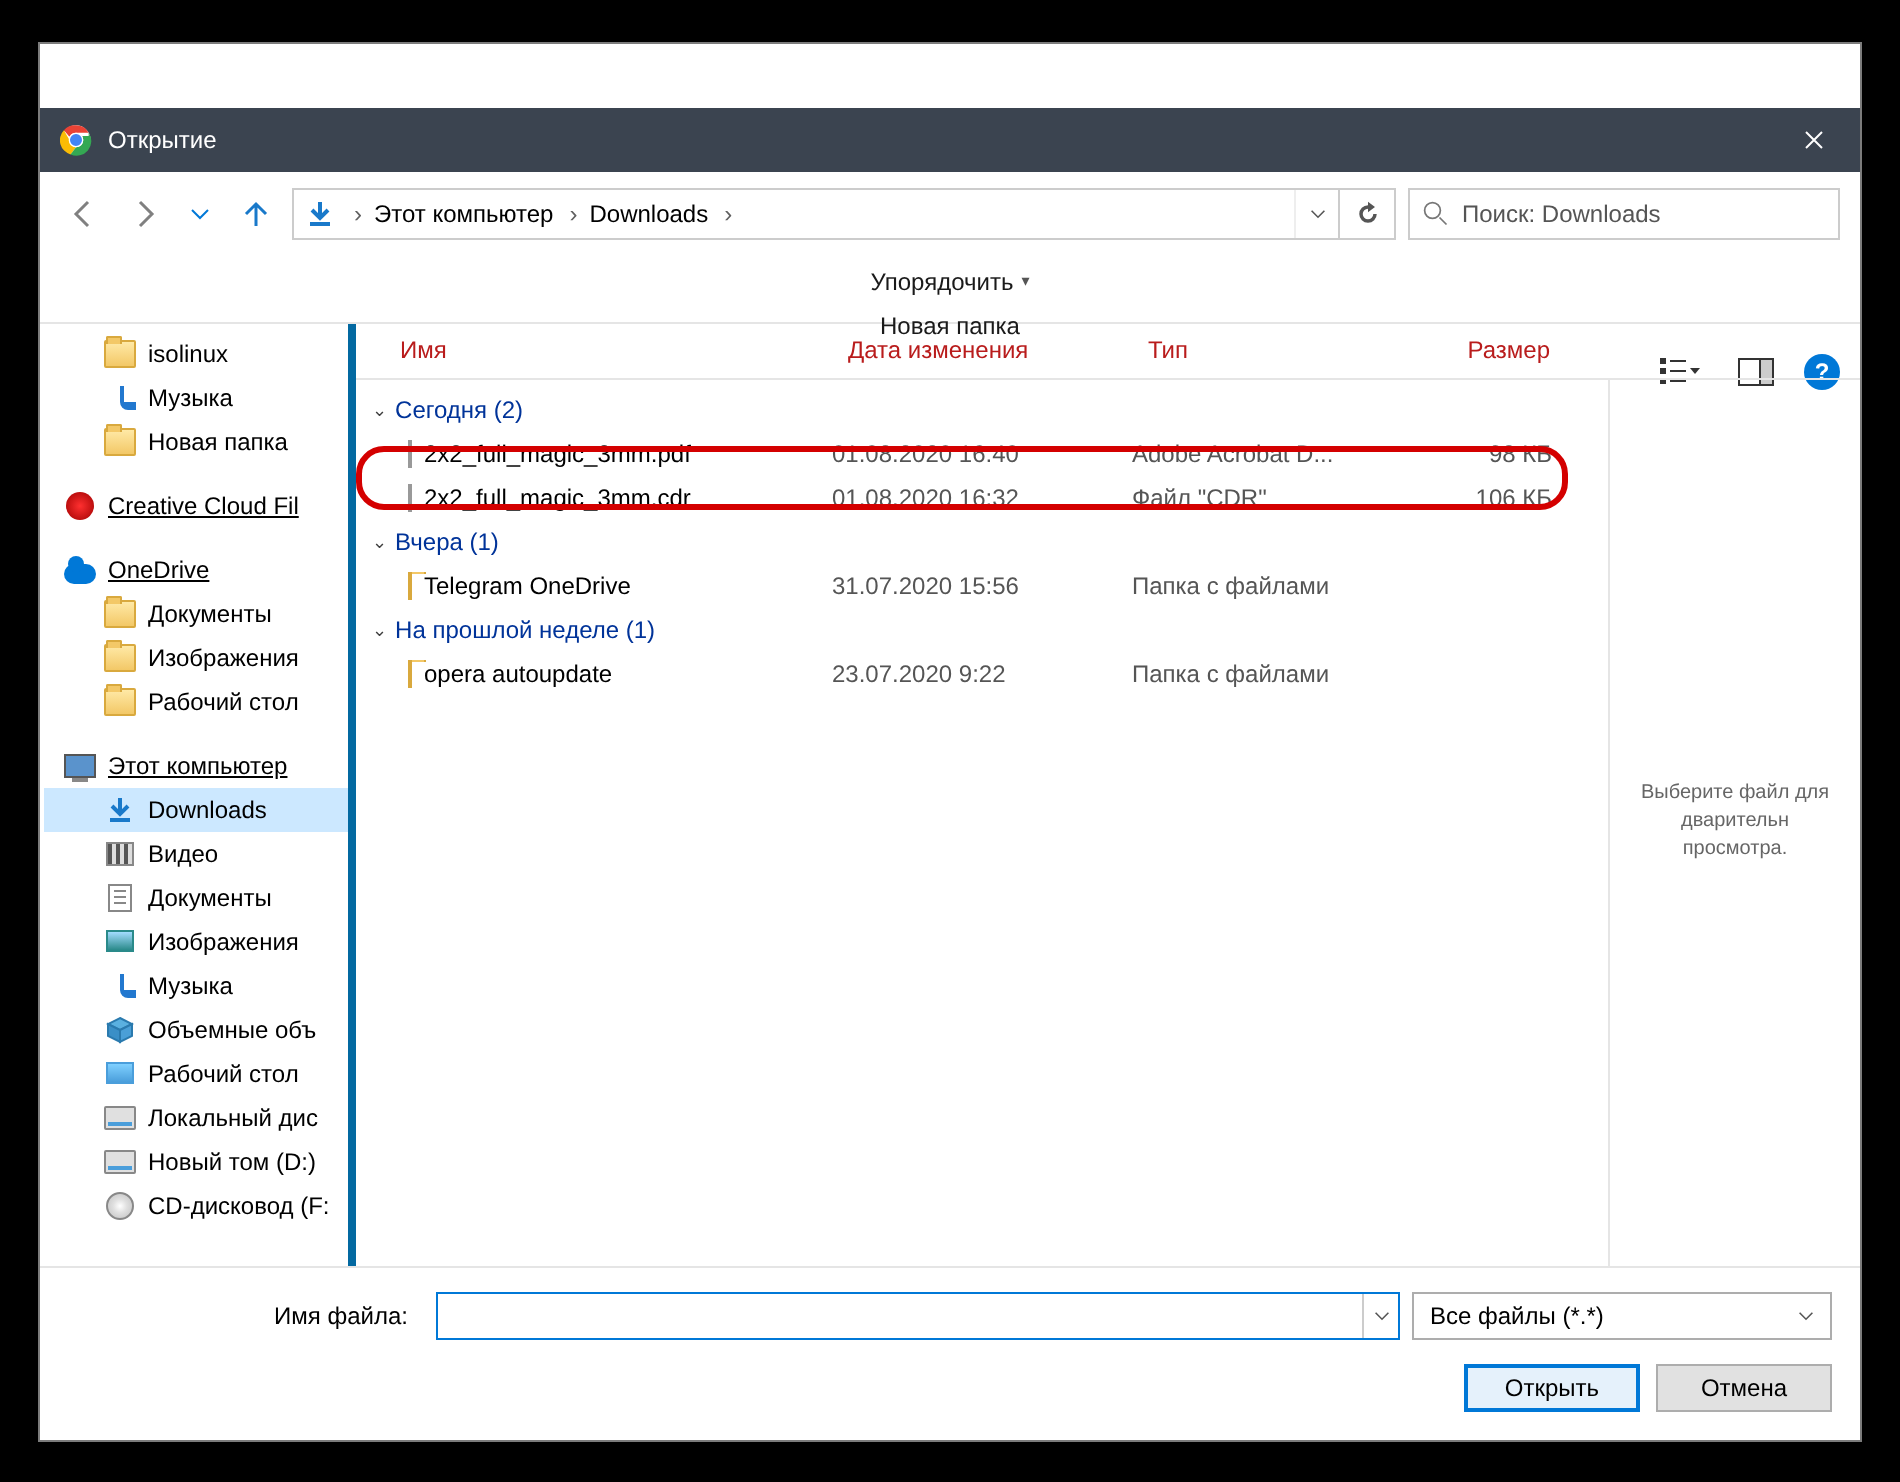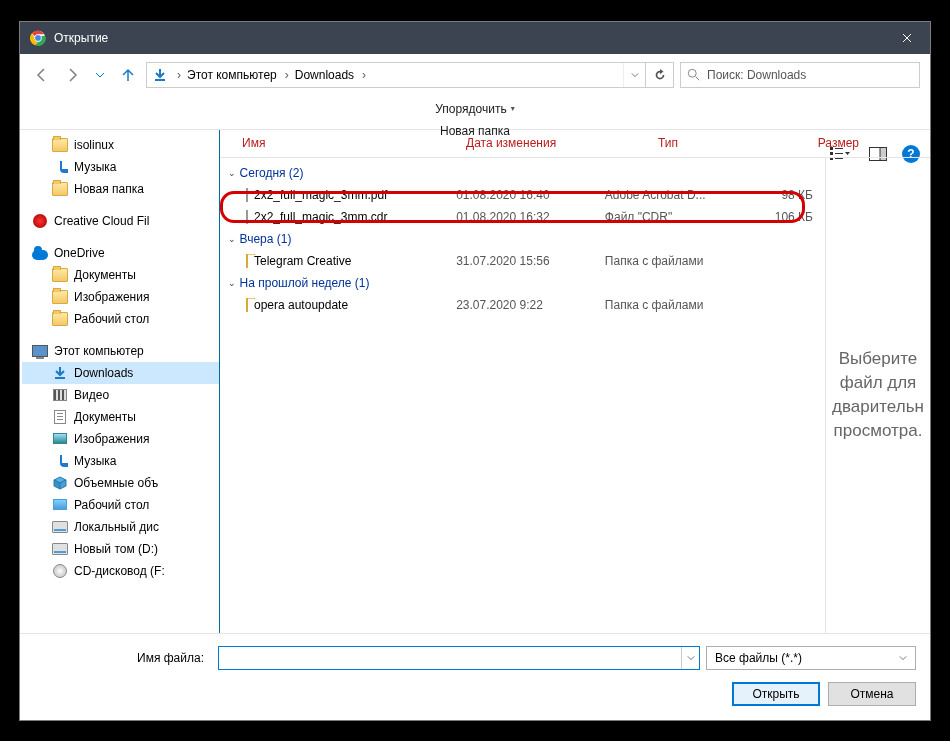--- a/index.html
+++ b/index.html
@@ -1,74 +1,74 @@
 <!DOCTYPE html>
 <html><head>
 <meta charset="utf-8">
 <style>
   * { box-sizing: border-box; font-family: "Segoe UI", Tahoma, sans-serif; }
   body { margin:0; background:#000; display:flex; align-items:center; justify-content:center; height:741px; width:950px; }
   .shell { width:912px; height:700px; background:#fff; border:1px solid #7c7c7c; box-shadow:0 0 10px rgba(0,0,0,.5); display:flex; flex-direction:column; }
-  .titlebar { background:#3b4450; color:#fff; height:32px; display:flex; align-items:center; font-size:12px; }
+  .titlebar { background:#3b4450; color:#fff; height:32px; display:flex; align-items:center; font-size:12px;margin-top:32px; }
   .chrome-svg { width:16px; height:16px; margin:0 8px 0 10px; }
   .titlebar .title { flex:1; }
   .titlebar .close { width:46px; height:32px; display:flex; align-items:center; justify-content:center; }
   .close svg { width:10px; height:10px; }
 
   .navbar { display:flex; align-items:center; padding:8px 10px; gap:6px; }
   .nav-arrow { width:24px; height:24px; display:flex; align-items:center; justify-content:center; color:#808080; border-radius:2px; }
   .nav-arrow.active { color:#1979ca; }
   .nav-arrow svg { width:16px; height:16px; }
   .arrow-down { width:20px; height:24px; display:flex; align-items:center; justify-content:center; color:#0078d7; }
   .arrow-down svg { width:10px; height:10px; }
   .addr { flex:1; border:1px solid #cccccc; height:26px; display:flex; align-items:center; font-size:12px; }
   .addr .icon { width:26px; display:flex; align-items:center; justify-content:center; }
   .addr .crumb { padding:0 4px 0 2px; color:#000; }
   .addr .sep { color:#606060; padding:0 4px; }
   .addr .dd { width:22px; display:flex; justify-content:center; border-left:1px solid #eee; height:100%; align-items:center;}
   .addr .refresh { width:28px; display:flex; justify-content:center; border-left:1px solid #ccc; height:100%; align-items:center;}
   .addr .spacer { flex:1; }
-  .search { width:240px; border:1px solid #cccccc; height:26px; display:flex; align-items:center; padding:0 6px; color:#555; font-size:12px; gap:6px; }
+  .search { width:216px; border:1px solid #cccccc; height:26px; display:flex; align-items:center; padding:0 6px; color:#555; font-size:12px; gap:6px; }
   .search svg { width:14px; height:14px; }
 
   .toolbar { display:flex; align-items:center; padding:2px 10px; border-bottom:1px solid #e5e5e5; height:34px; font-size:12px; color:#1a1a1a;flex-direction:column; }
   .toolbar .btn { padding:4px 6px; display:flex; align-items:center; gap:4px; }
   .toolbar .drop { font-size:8px; color:#555; }
   .toolbar .right { margin-left:auto; display:flex; gap:10px; align-items:center; }
   .toolbar .iconbtn { width:28px; height:24px; display:flex; align-items:center; justify-content:center; color:#333; }
   .toolbar .help { width:18px;height:18px; border-radius:50%; background:#0078d7; color:#fff; display:flex;align-items:center;justify-content:center; font-size:12px; font-weight:bold;}
 
   .body { flex:1; display:flex; overflow:hidden; }
-  .sidebar { width:200px; border-right:1px solid #0369a1; overflow:auto; font-size:12px; padding:4px 0 4px 2px; }
+  .sidebar { width:158px; border-right:4px solid #0369a1; overflow:auto; font-size:12px; padding:4px 0 4px 2px; }
   .tree-item { display:flex; align-items:center; height:22px; padding-left:30px; gap:6px; white-space:nowrap; overflow:hidden; }
-  .tree-item.l1 { padding-left:10px; }
+  .tree-item.l1 { padding-left:10px;text-decoration:underline; }
   .tree-item.l2 { padding-left:30px; }
   .tree-item span.icon { width:16px; height:16px; display:inline-flex; align-items:center; justify-content:center; flex-shrink:0;}
   .tree-item.selected { background:#cce8ff; }
   .tree-gap { height:10px; }
 
   .mainwrap { flex:1; display:flex; flex-direction:column; overflow:hidden;}
   .columns { display:flex; align-items:center; height:28px; border-bottom:1px solid #e5e5e5; font-size:12px; color:#b91c1c; }
   .col { padding:0 8px; border-right:1px solid transparent; }
   .c-name { width:238px; padding-left:22px; }
   .c-date { width:150px; }
-  .c-type { width:130px;margin-left:42px; }
+  .c-type { width:130px; }
   .c-size { width:92px; text-align:right; padding-right:12px;}
 
   .filelist { display:flex; flex:1; overflow:hidden;}
   .list { flex:1; font-size:12px; padding:4px 0; overflow:auto; position:relative;}
   .group { display:flex; align-items:center; height:22px; color:#003399; padding-left:8px; gap:4px; }
   .group .caret { font-size:9px; color:#404040;}
   .row { display:flex; align-items:center; height:22px; }
   .row .r-name { width:238px; padding-left:26px; display:flex; align-items:center; gap:6px; overflow:hidden; white-space:nowrap;}
   .row .r-date { width:150px; color:#555; }
   .row .r-type { width:130px; color:#555; }
   .row .r-size { width:92px; text-align:right; color:#555; padding-right:12px;}
   .highlight-ring { position:absolute; left:0; right:20px; top:50px; height:28px; border:3px solid #d40000; border-radius:14px; pointer-events:none;}
-  .preview { width:105px; border-left:1px solid #e5e5e5; display:flex; align-items:center; justify-content:center; text-align:center; font-size:17px; color:#666; padding:10px; line-height:1.4;}
+  .preview { width:126px; border-left:1px solid #e5e5e5; display:flex; align-items:center; justify-content:center; text-align:center; font-size:10px; color:#666; padding:10px; line-height:1.4;}
   
   .bottom { border-top:1px solid #e5e5e5; padding:12px 14px 14px 14px; display:flex; flex-direction:column; gap:12px; background:#fff;}
   .row-inp { display:flex; align-items:center; gap:6px;justify-content:space-between; }
   .row-inp label { font-size:12px; color:#000; width:178px; text-align:right; padding-right:8px;}
   .file-input { flex:1; border:1px solid #0078d7; height:24px; display:flex; align-items:center; background:#fff;}
   .file-input .dd2 { width:18px; border-left:1px solid #ccc; height:100%; display:flex;align-items:center;justify-content:center;}
   .filter { width:210px; border:1px solid #adadad; height:24px; display:flex; align-items:center; padding:0 8px; font-size:12px; justify-content:space-between;}
   .btnrow { display:flex; justify-content:flex-end; gap:8px; }
   .winbtn { width:88px; height:24px; border:1px solid #adadad; background:#e1e1e1; font-size:12px; display:flex; align-items:center; justify-content:center; }
   .winbtn.primary { border:1px solid #0078d7; background:#e5f1fb; box-shadow: inset 0 0 0 1px #0078d7; }
@@ -360,21 +360,21 @@
               <div class="r-type">Файл "CDR"</div>
               <div class="r-size">106 КБ</div>
             </div>
             <div class="group">
               <span class="caret">⌄</span> 
               <span>Вчера (1)</span>
             </div>
             <div class="row">
               <div class="r-name">
                 <span class="icon"><span class="folder-icon"></span></span>
-                <span>Telegram Creative</span>
+                <span>Telegram OneDrive</span>
               </div>
               <div class="r-date">31.07.2020 15:56</div>
               <div class="r-type">Папка с файлами</div>
               <div class="r-size"></div>
             </div>
             <div class="group">
               <span class="caret">⌄</span> 
               <span>На прошлой неделе (1)</span>
             </div>
             <div class="row">

